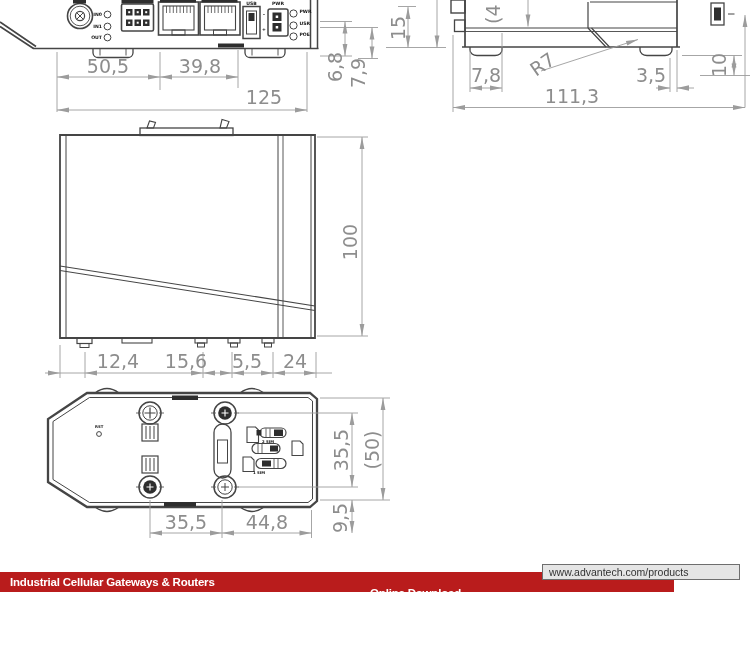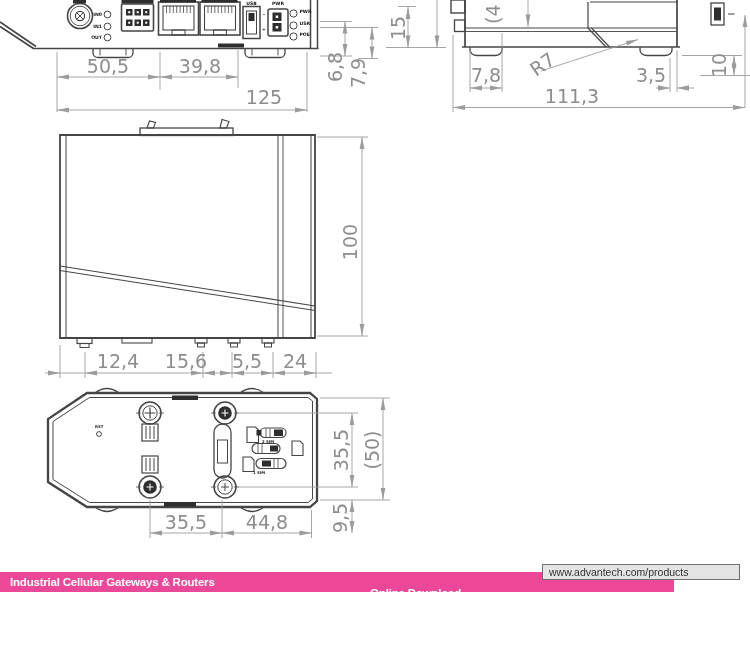--- a/index.html
+++ b/index.html
@@ -10,21 +10,21 @@
   .k{stroke:#454545;fill:none;}
   .f{fill:#2e2e2e;stroke:none;}
   .wf{fill:#ffffff;stroke:none;}
   .d{stroke:#9c9c9c;stroke-width:0.9;fill:none;}
   .da{fill:#9c9c9c;stroke:none;}
   .dt{font-family:"DejaVu Sans",sans-serif;font-size:19px;fill:#8d8d8d;}
   .tiny{font-family:"DejaVu Sans",sans-serif;font-size:4.6px;font-weight:bold;fill:#101010;}
   .tiny2{font-family:"DejaVu Sans",sans-serif;font-size:3.8px;font-weight:bold;fill:#101010;}
   .wc{stroke:#ffffff;stroke-width:1.1;fill:none;}
   
-  .footer-bar{position:absolute;left:0;top:572px;width:674px;height:20px;background:#ec4899;}
+  .footer-bar{position:absolute;left:0;top:572px;width:674px;height:20px;background:#b91c1c;}
   .f-title{position:absolute;left:10px;top:0;height:20px;line-height:20px;color:#ffffff;
            font-family:"Liberation Sans",sans-serif;font-weight:bold;font-size:11.5px;letter-spacing:-0.2px;}
   .f-dl{position:absolute;right:213px;top:0;height:20px;line-height:20px;color:#ffffff;
         font-family:"Liberation Sans",sans-serif;font-weight:bold;font-size:11.5px;letter-spacing:-0.2px;margin-top:11px;}
   .f-url-box{position:absolute;left:542px;top:564px;width:196px;height:14px;background:#e5e5e5;
              border:1px solid #6e6e6e;}
   .f-url{display:block;padding-left:6px;line-height:14px;font-size:10.5px;color:#333333;
          font-family:"Liberation Sans",sans-serif;}
 </style>
 </head>

